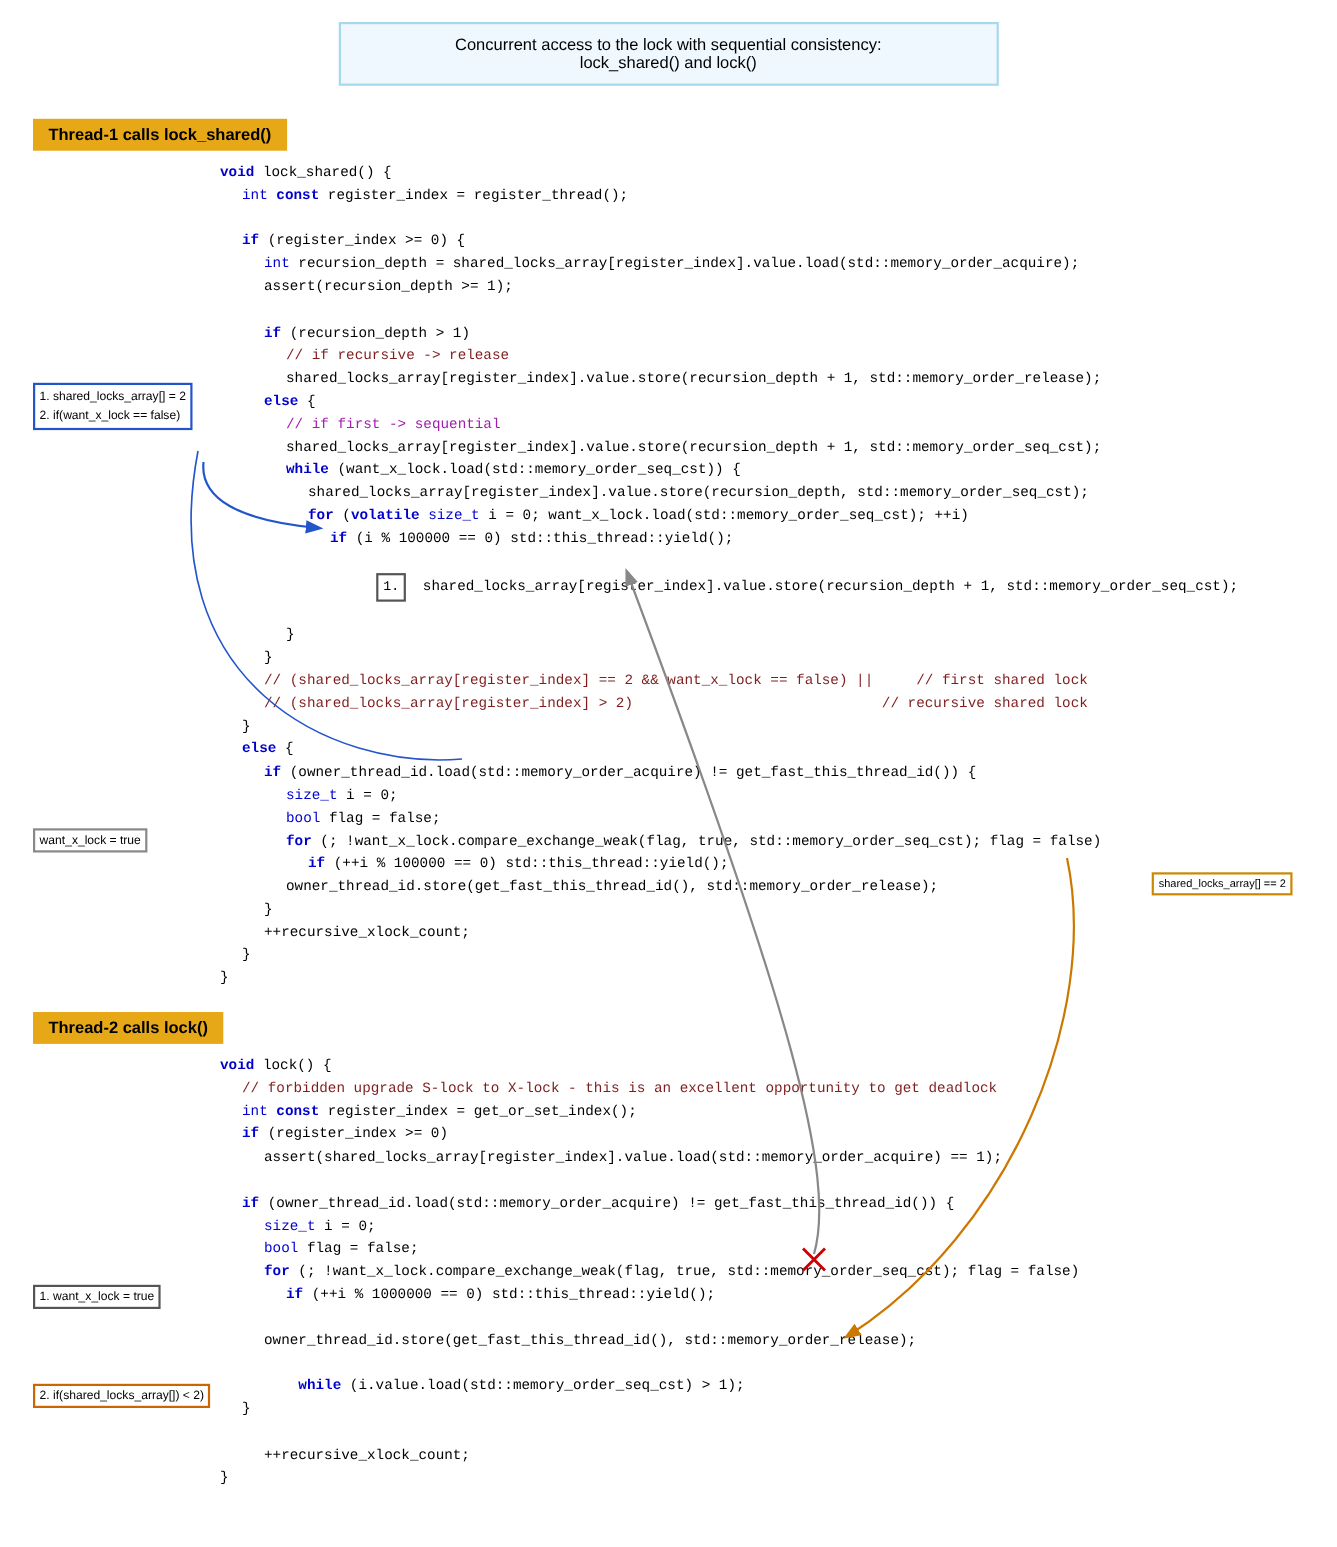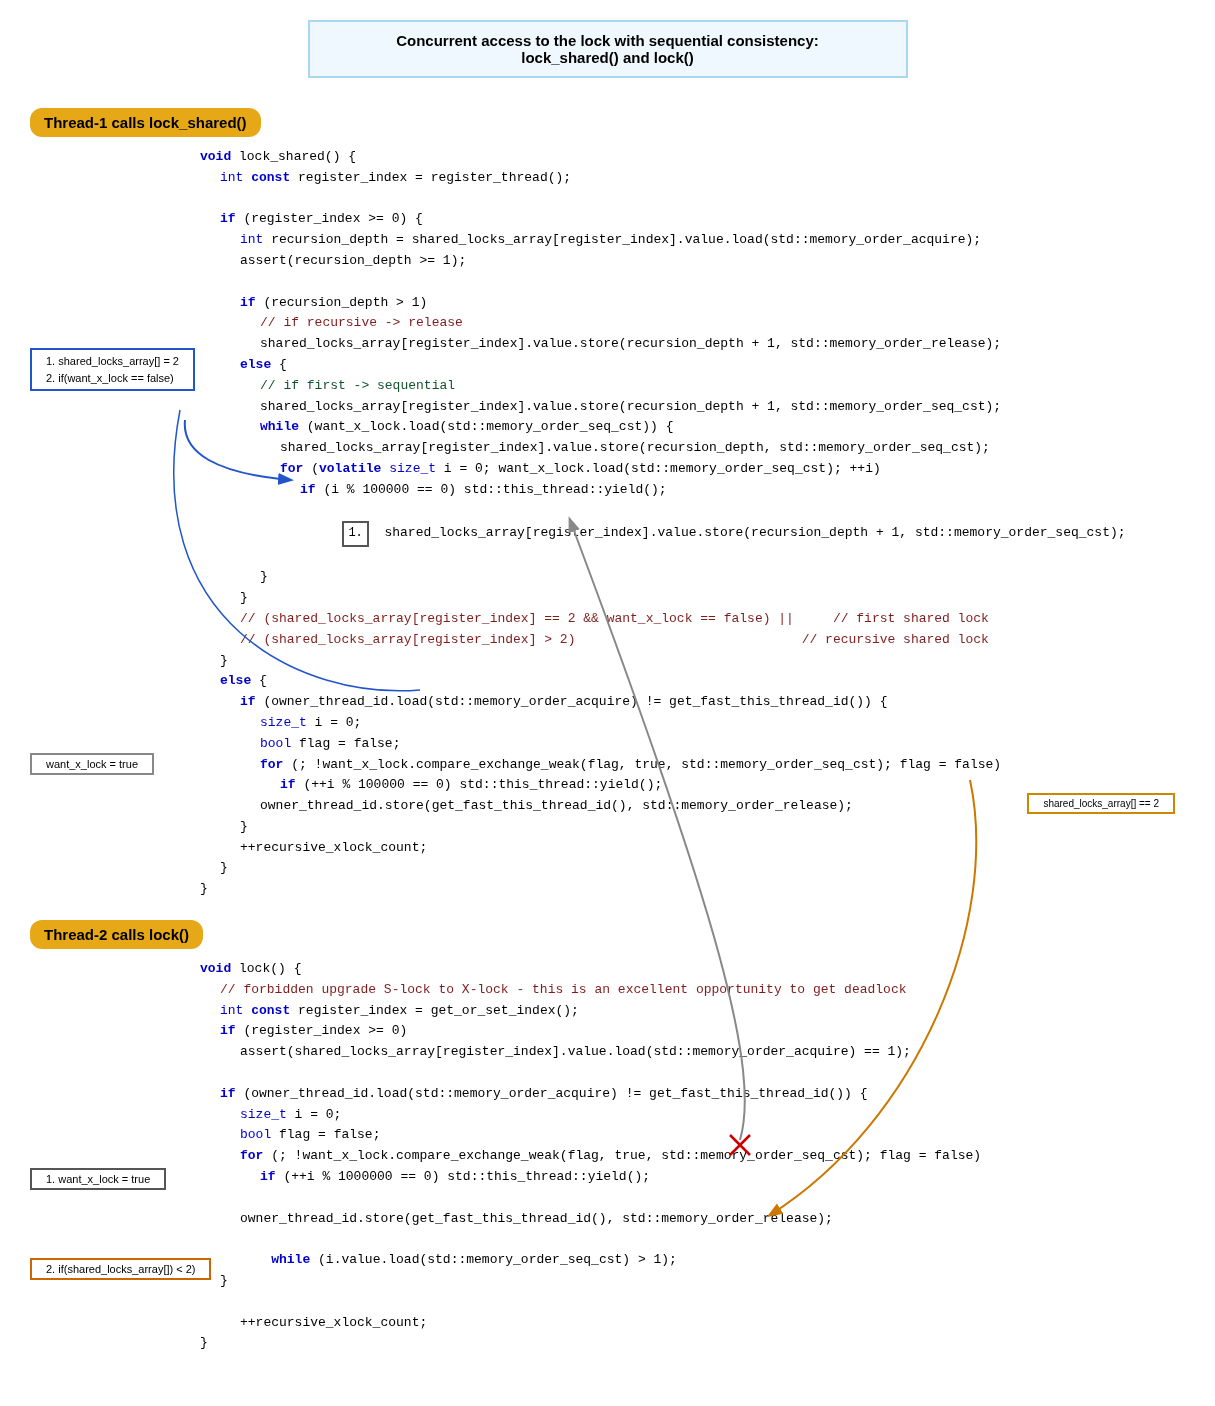--- a/index.html
+++ b/index.html
@@ -14,57 +14,57 @@
     }
     .title-box {
       border: 2px solid #a8d8f0;
       background: #f0f8ff;
       text-align: center;
       padding: 10px 20px;
       margin: 0 auto 30px auto;
       width: 600px;
       font-family: Arial, sans-serif;
       font-size: 15px;
-      font-weight: bold;
+      font-weight: normal;
     }
     .thread-header {
       display: inline-block;
       background: #e6a817;
       color: #000;
       font-family: Arial, sans-serif;
       font-size: 15px;
       font-weight: bold;
       padding: 6px 14px;
       margin-bottom: 10px;
-      border-radius: 12px;
+      border-radius: 0;
     }
     .code-block {
       margin-left: 60px;
       line-height: 1.6;
       position: relative;
     }
     .code-line {
       white-space: pre;
       color: #000;
     }
     .kw { color: #0000cc; font-weight: bold; }
     .comment { color: #7f1d1d; }
-    .comment-seq { color: #14532d; }
+    .comment-seq { color: #a21caf; }
     .type { color: #0000cc; }
     .indent1 { padding-left: 20px; }
     .indent2 { padding-left: 40px; }
     .indent3 { padding-left: 60px; }
     .indent4 { padding-left: 80px; }
     .indent5 { padding-left: 100px; }
 
     .annotation-box {
       position: absolute;
       border: 2px solid #555;
       background: #fff;
-      padding: 3px 14px;
+      padding: 3px 4px;
       font-family: Arial, sans-serif;
       font-size: 12px;
       white-space: nowrap;
     }
     .annotation-box.blue-border { border-color: #2255cc; }
     .annotation-box.orange-border { border-color: #cc8800; }
 
     .inline-box {
       display: inline-block;
       border: 2px solid #555;

